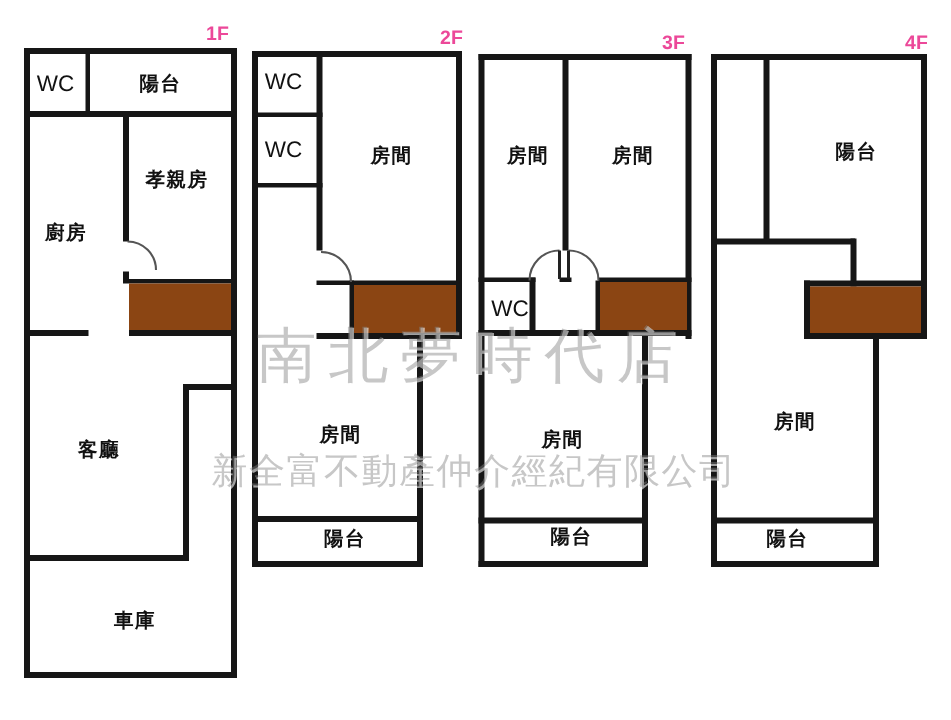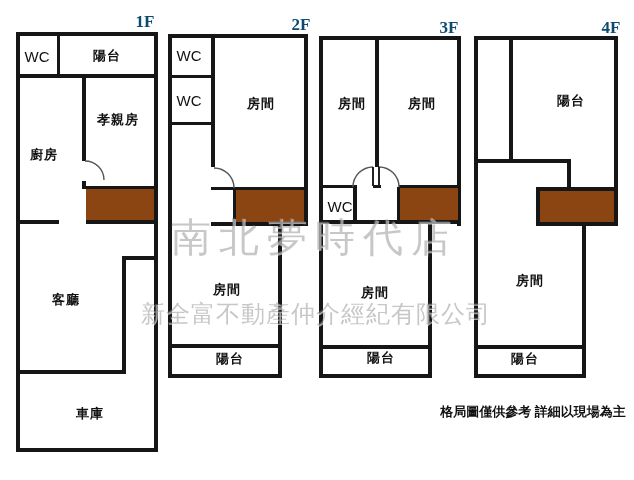--- a/index.html
+++ b/index.html
@@ -12,21 +12,21 @@
   .room-label{
     position:absolute;transform:translate(-50%,-50%);
     font-size:13px;font-weight:600;color:#111;white-space:nowrap;letter-spacing:1px;text-align:center;
   }
   .wc-label{
     position:absolute;transform:translate(-50%,-50%);
     font-size:15px;font-weight:500;color:#111;white-space:nowrap;letter-spacing:0;
   }
   .floor-tag{
     position:absolute;transform:translate(-50%,-50%);
-    font-size:17px;font-weight:700;color:#0c4a6e;white-space:nowrap;font-family:Liberation Serif, serif;
+    font-size:13px;font-weight:700;color:#ec4899;white-space:nowrap;
   }
   .watermark{
     position:absolute;transform:translate(-50%,-50%);
     color:rgba(130,130,130,0.45);text-shadow:1px 1px 0 rgba(255,255,255,0.6);
     white-space:nowrap;font-weight:400;text-align:right;
   }
   #wm1{left:315px;top:237px;font-size:40px;letter-spacing:8px;}
   #wm2{left:316px;top:314px;font-size:24px;letter-spacing:1px;}
   .note{
     position:absolute;transform:translate(-50%,-50%);left:533px;top:412px;
@@ -130,15 +130,14 @@
   <span class="wc-label" style="left:340px;top:206px">WC</span>
   <span class="room-label" style="left:375px;top:293px">房間</span>
   <span class="room-label" style="left:381px;top:358px">陽台</span>
 
   <span class="room-label" style="left:571px;top:101px">陽台</span>
   <span class="room-label" style="left:530px;top:281px">房間</span>
   <span class="room-label" style="left:525px;top:359px">陽台</span>
 
   <span id="wm1" class="watermark">南北夢時代店</span>
   <span id="wm2" class="watermark">新全富不動產仲介經紀有限公司</span>
-  <span class="note">格局圖僅供參考 詳細以現場為主</span>
 
 </div>
 
 </body></html>

